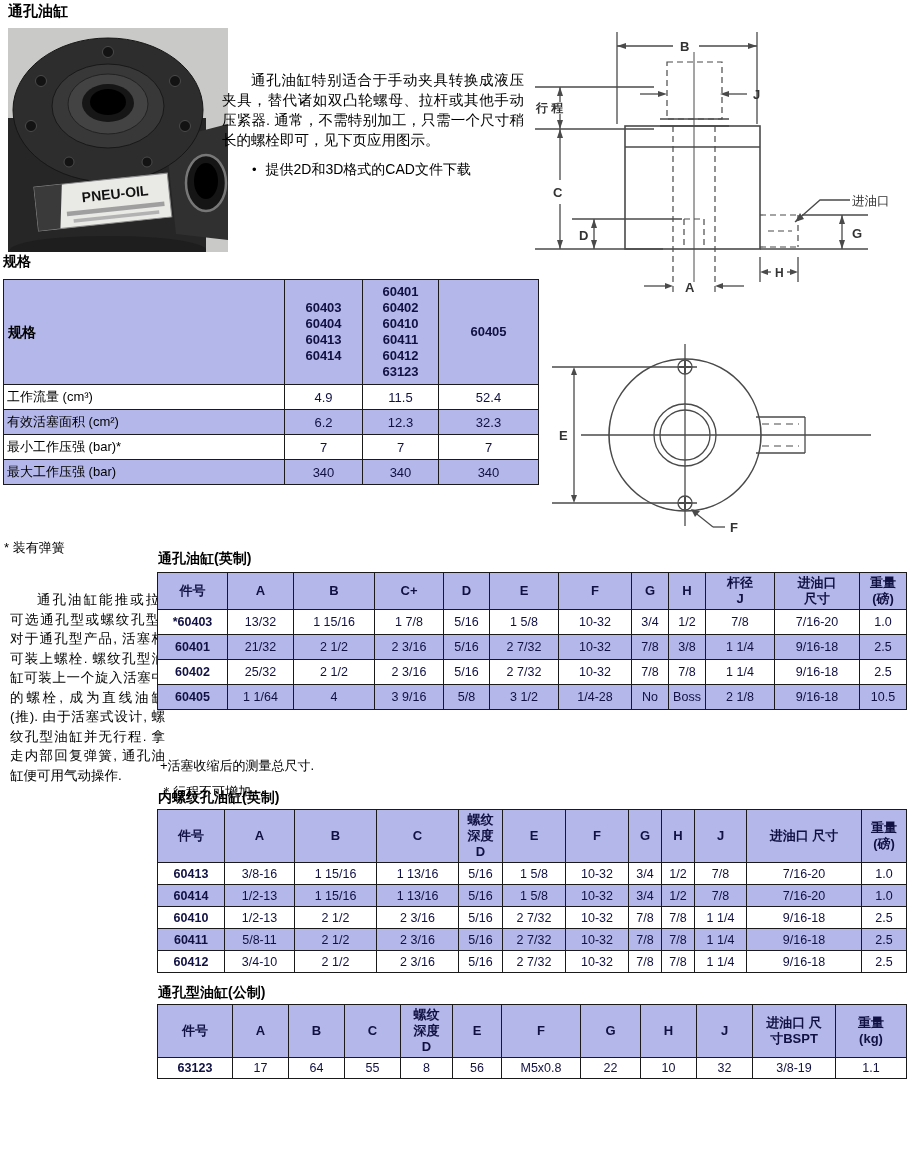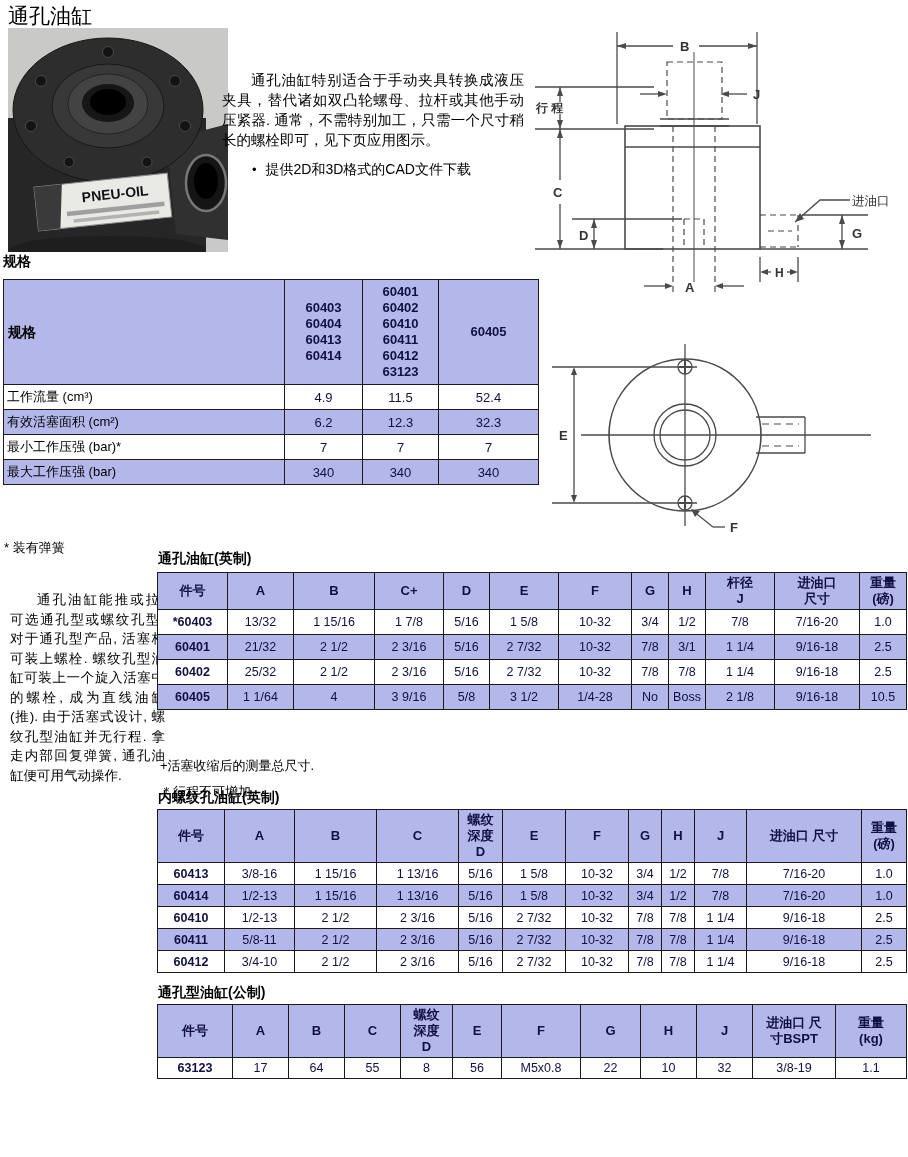--- a/index.html
+++ b/index.html
@@ -5,21 +5,21 @@
   :root{
     --stripe:#b4b7e9;
     --border:#1a1a1a;
     --accent_text:#101043;
   }
   html,body{margin:0;padding:0;background:#fff;}
   .page{position:relative;width:908px;height:1157px;background:#fff;overflow:hidden;
         font-family:"Liberation Sans","DejaVu Sans",sans-serif;color:#000;}
   .abs{position:absolute;}
 
-  .page-title{left:8px;top:2px;font-size:21px;font-weight:normal;}
+  .page-title{left:8px;top:2px;font-size:15px;font-weight:bold;}
   .sect-title{font-size:14px;font-weight:bold;}
 
   .intro-par{left:222px;top:70px;width:302px;font-size:14.5px;line-height:20px;
              text-indent:2em;text-align:justify;}
   .bullet-line{left:252px;top:161px;font-size:14px;}
   .bullet-line .dot{margin-right:9px;font-size:13px;}
 
   .left-note{left:2px;top:582px;width:155px;font-size:13.5px;line-height:19.5px;
              text-indent:2em;text-align:justify;}
 
@@ -318,21 +318,21 @@
         </tr>
         <tr>
           <td>60401</td>
           <td>21/32</td>
           <td>2 1/2</td>
           <td>2 3/16</td>
           <td>5/16</td>
           <td>2 7/32</td>
           <td>10-32</td>
           <td>7/8</td>
-          <td>3/1</td>
+          <td>3/8</td>
           <td>1 1/4</td>
           <td>9/16-18</td>
           <td>2.5</td>
         </tr>
         <tr>
           <td>60402</td>
           <td>25/32</td>
           <td>2 1/2</td>
           <td>2 3/16</td>
           <td>5/16</td>

